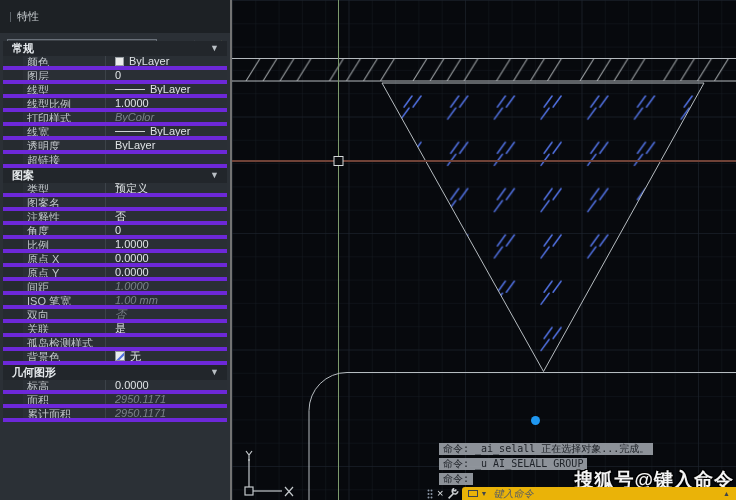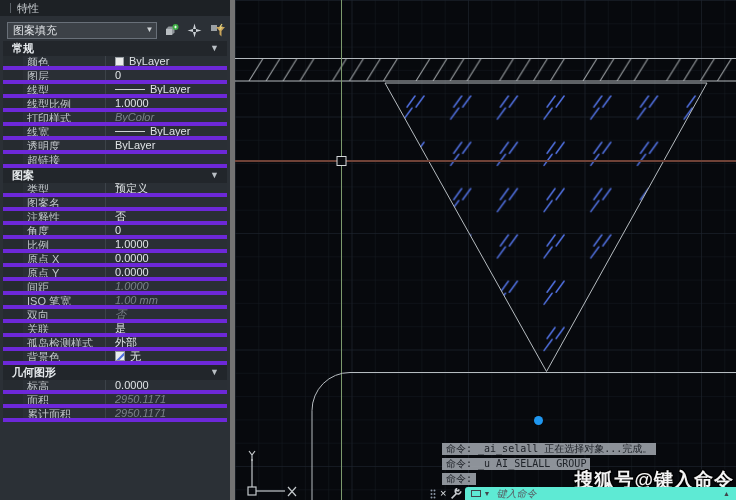--- a/index.html
+++ b/index.html
@@ -8,21 +8,21 @@
     width:736px; height:500px; overflow:hidden;
     background:#2b3036;
     font-family:"Liberation Sans","DejaVu Sans",sans-serif;
     -webkit-font-smoothing:antialiased;
   }
   .app { display:flex; width:736px; height:500px; }
 
   
   .palette { width:230px; height:500px; background:#2b3036; position:relative; flex:0 0 230px; }
   .palette-title {
-    height:16px; background:#1d2125; color:#c9ced2; font-size:11px; line-height:17px;
+    height:33px; background:#1d2125; color:#c9ced2; font-size:11px; line-height:17px;
     padding-left:10px; display:flex; align-items:center; gap:6px;
   }
   .title-grip { width:1px; height:10px; background:#5a6167; display:inline-block; }
   .combo-row { display:flex; align-items:center; height:25px; padding:3px 4px 0 7px; gap:6px; }
   .combo {
     width:160px; height:17px; background:#3c4147; border:1px solid #697079; color:#e2e5e8;
     font-size:11px; display:flex; align-items:center; justify-content:space-between; padding:0 3px 0 5px;
   }
   .combo-caret { color:#cfd3d6; font-size:8px; line-height:8px; }
   .tool-btn { width:18px; height:18px; display:flex; align-items:center; justify-content:center; border-radius:2px; }
@@ -39,39 +39,39 @@
     border-right:1px solid #3c4249; background:linear-gradient(to right,#262b30 0,#262b30 20px,#2a2f35 20px);
   }
   .pvalue { flex:1; padding-left:9px; color:#e0e4e7; line-height:13px; display:flex; align-items:center; gap:5px; white-space:nowrap; overflow:hidden; }
   .pvalue.dim { color:#7b828a;font-style:italic; }
   .swatch-white { width:9px; height:9px; background:#ececec; border:1px solid #9aa0a5; display:inline-block; flex:0 0 auto; }
   .linetype-line { width:30px; height:1px; background:#cfd3d6; display:inline-block; flex:0 0 auto; }
   .swatch-none { width:10px; height:10px; background:#e9ecef; border:1px solid #8f969c; position:relative; display:inline-block; flex:0 0 auto; overflow:hidden; }
   .swatch-none::after { content:""; position:absolute; left:-2px; top:4px; width:14px; height:2px; background:#4f6fe0; transform:rotate(-45deg); }
 
   
-  .canvas-wrap { position:relative; width:506px; height:500px; background:#07090d; border-left:5px solid #737373; }
+  .canvas-wrap { position:relative; width:506px; height:500px; background:#07090d; border-left:2px solid #737373; }
   .canvas-wrap svg { display:block; }
 
   .cmd-history { position:absolute; left:207px; top:443px; display:flex; flex-direction:column; align-items:flex-start; gap:3px; }
   .cmd-line {
     background:rgba(156,162,168,0.9); color:#20242a;
     font-family:"DejaVu Sans Mono","Liberation Mono",monospace;
     font-size:10px; line-height:12px; padding:0 4px; white-space:nowrap;
   }
   .watermark {
     position:absolute; right:2px; bottom:7px; font-size:19px; font-weight:bold; letter-spacing:1px;
     color:#f4f4f4; white-space:nowrap;
     text-shadow:-1px -1px 0 #000,1px -1px 0 #000,-1px 1px 0 #000,1px 1px 0 #000,0 2px 2px #000;
   }
   .dock { position:absolute; left:195px; right:0; bottom:0; height:13px; display:flex; align-items:center; gap:3px; }
   .dock-grip { display:flex; align-items:center; }
   .dock-close { color:#dfe3e6; font-size:11px; line-height:11px; padding:0 1px; }
   .dock-input {
-    flex:1; height:13px; background:#5eead4; border-radius:3px 0 0 0;
+    flex:1; height:13px; background:#eab308; border-radius:3px 0 0 0;
     display:flex; align-items:center; gap:6px; padding:0 6px; min-width:0;
   }
   .mini-rect { width:10px; height:7px; border:1px solid #41464b; display:inline-block; }
   .mini-caret { color:#41464b; font-size:7px; }
   .dock-recent { display:flex; align-items:center; gap:2px; }
   .dock-placeholder { color:#585d63; font-style:italic; font-size:10px; line-height:12px; flex:1; }
   .dock-up { color:#3f444a; font-size:7px; }
 </style>
 </head>
 <body>
@@ -230,23 +230,20 @@
           </div>
         </div>
         <div class="prow">
           <div class="plabel">关联</div>
           <div class="pvalue">
             <span>是</span>
           </div>
         </div>
         <div class="prow">
           <div class="plabel">孤岛检测样式</div>
-          <div class="pvalue">
-            <span>外部</span>
-          </div>
         </div>
         <div class="prow">
           <div class="plabel">背景色</div>
           <div class="pvalue">
             <span class="swatch-none"></span>
             <span>无</span>
           </div>
         </div>
         <div class="section-header">
           <span>几何图形</span>

